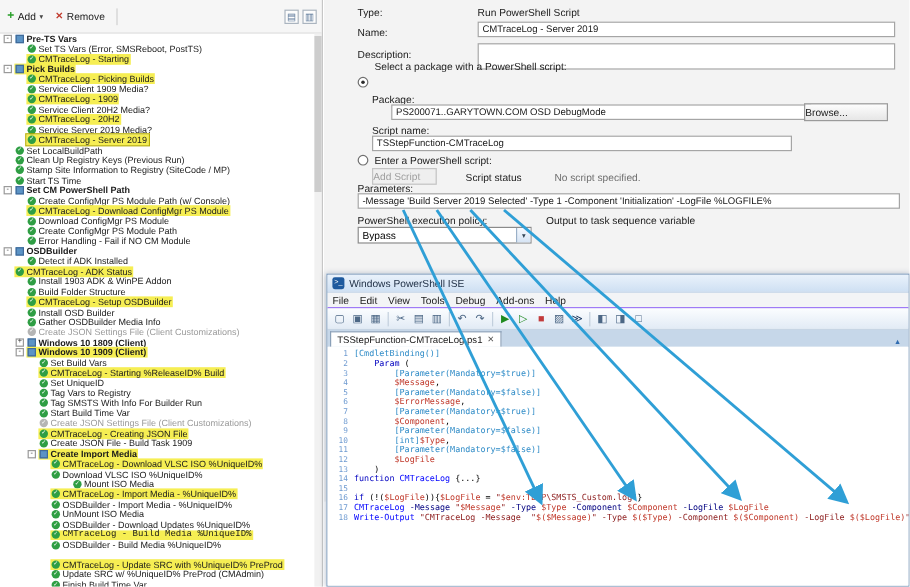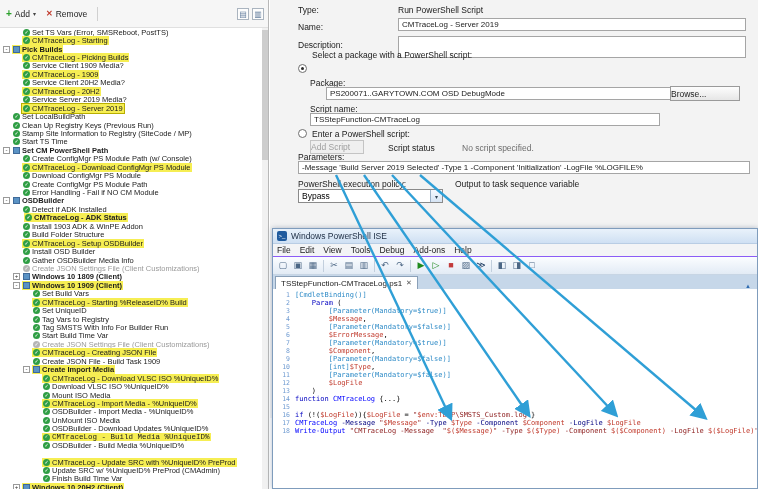--- a/index.html
+++ b/index.html
@@ -105,175 +105,182 @@
         <span class="x-glyph">✕</span>
         <span>Remove</span>
       </span>
       <span class="tb-sep"></span>
       <span class="tb-right">
         <span class="mini-icon">▤</span>
         <span class="mini-icon">▥</span>
       </span>
     </div>
     <div id="tree">
-        <div class="tree-row" style="padding-left: 13px;">
-          <span class="exp none"></span>
-          <span class="inner">
-            <span class="chk">✓</span>
-            <span class="lbl">Set TS Vars (Error, SMSReboot, PostTS)</span>
-          </span>
-        </div>
-        <div class="tree-row" style="padding-left: 13px;">
-          <span class="exp none"></span>
-          <span class="inner hl">
-            <span class="chk">✓</span>
-            <span class="lbl">CMTraceLog - Starting</span>
-          </span>
-        </div>
         <div class="tree-row grp" style="padding-left: 3px;">
           <span class="exp">-</span>
-          <span class="inner hl">
-            <span class="grp-icon"></span>
-            <span class="lbl">Pick Builds</span>
-          </span>
-        </div>
-        <div class="tree-row" style="padding-left: 13px;">
-          <span class="exp none"></span>
-          <span class="inner hl">
-            <span class="chk">✓</span>
-            <span class="lbl">CMTraceLog - Picking Builds</span>
-          </span>
-        </div>
-        <div class="tree-row" style="padding-left: 13px;">
-          <span class="exp none"></span>
-          <span class="inner">
-            <span class="chk">✓</span>
-            <span class="lbl">Service Client 1909 Media?</span>
-          </span>
-        </div>
-        <div class="tree-row" style="padding-left: 13px;">
-          <span class="exp none"></span>
-          <span class="inner hl">
-            <span class="chk">✓</span>
-            <span class="lbl">CMTraceLog - 1909</span>
-          </span>
-        </div>
-        <div class="tree-row" style="padding-left: 13px;">
-          <span class="exp none"></span>
-          <span class="inner">
-            <span class="chk">✓</span>
-            <span class="lbl">Service Client 20H2 Media?</span>
-          </span>
-        </div>
-        <div class="tree-row" style="padding-left: 13px;">
-          <span class="exp none"></span>
-          <span class="inner hl">
-            <span class="chk">✓</span>
-            <span class="lbl">CMTraceLog - 20H2</span>
-          </span>
-        </div>
-        <div class="tree-row" style="padding-left: 13px;">
-          <span class="exp none"></span>
-          <span class="inner">
-            <span class="chk">✓</span>
-            <span class="lbl">Service Server 2019 Media?</span>
-          </span>
-        </div>
-        <div class="tree-row" style="padding-left: 13px;">
-          <span class="exp none"></span>
-          <span class="inner sel">
-            <span class="chk">✓</span>
-            <span class="lbl">CMTraceLog - Server 2019</span>
-          </span>
-        </div>
-        <div class="tree-row" style="padding-left: 3px;">
-          <span class="exp none"></span>
-          <span class="inner">
-            <span class="chk">✓</span>
-            <span class="lbl">Set LocalBuildPath</span>
-          </span>
-        </div>
-        <div class="tree-row" style="padding-left: 3px;">
-          <span class="exp none"></span>
-          <span class="inner">
-            <span class="chk">✓</span>
-            <span class="lbl">Clean Up Registry Keys (Previous Run)</span>
-          </span>
-        </div>
-        <div class="tree-row" style="padding-left: 3px;">
-          <span class="exp none"></span>
-          <span class="inner">
-            <span class="chk">✓</span>
-            <span class="lbl">Stamp Site Information to Registry (SiteCode / MP)</span>
-          </span>
-        </div>
-        <div class="tree-row" style="padding-left: 3px;">
-          <span class="exp none"></span>
-          <span class="inner">
-            <span class="chk">✓</span>
-            <span class="lbl">Start TS Time</span>
+          <span class="inner">
+            <span class="grp-icon"></span>
+            <span class="lbl">Pre-TS Vars</span>
+          </span>
+        </div>
+        <div class="tree-row" style="padding-left: 13px;">
+          <span class="exp none"></span>
+          <span class="inner">
+            <span class="chk">✓</span>
+            <span class="lbl">Set TS Vars (Error, SMSReboot, PostTS)</span>
+          </span>
+        </div>
+        <div class="tree-row" style="padding-left: 13px;">
+          <span class="exp none"></span>
+          <span class="inner hl">
+            <span class="chk">✓</span>
+            <span class="lbl">CMTraceLog - Starting</span>
           </span>
         </div>
         <div class="tree-row grp" style="padding-left: 3px;">
           <span class="exp">-</span>
-          <span class="inner">
-            <span class="grp-icon"></span>
-            <span class="lbl">Set CM PowerShell Path</span>
-          </span>
-        </div>
-        <div class="tree-row" style="padding-left: 13px;">
-          <span class="exp none"></span>
-          <span class="inner">
-            <span class="chk">✓</span>
-            <span class="lbl">Create ConfigMgr PS Module Path (w/ Console)</span>
-          </span>
-        </div>
-        <div class="tree-row" style="padding-left: 13px;">
-          <span class="exp none"></span>
-          <span class="inner hl">
-            <span class="chk">✓</span>
-            <span class="lbl">CMTraceLog - Download ConfigMgr PS Module</span>
-          </span>
-        </div>
-        <div class="tree-row" style="padding-left: 13px;">
-          <span class="exp none"></span>
-          <span class="inner">
-            <span class="chk">✓</span>
-            <span class="lbl">Download ConfigMgr PS Module</span>
-          </span>
-        </div>
-        <div class="tree-row" style="padding-left: 13px;">
-          <span class="exp none"></span>
-          <span class="inner">
-            <span class="chk">✓</span>
-            <span class="lbl">Create ConfigMgr PS Module Path</span>
-          </span>
-        </div>
-        <div class="tree-row" style="padding-left: 13px;">
-          <span class="exp none"></span>
-          <span class="inner">
-            <span class="chk">✓</span>
-            <span class="lbl">Error Handling - Fail if NO CM Module</span>
+          <span class="inner hl">
+            <span class="grp-icon"></span>
+            <span class="lbl">Pick Builds</span>
+          </span>
+        </div>
+        <div class="tree-row" style="padding-left: 13px;">
+          <span class="exp none"></span>
+          <span class="inner hl">
+            <span class="chk">✓</span>
+            <span class="lbl">CMTraceLog - Picking Builds</span>
+          </span>
+        </div>
+        <div class="tree-row" style="padding-left: 13px;">
+          <span class="exp none"></span>
+          <span class="inner">
+            <span class="chk">✓</span>
+            <span class="lbl">Service Client 1909 Media?</span>
+          </span>
+        </div>
+        <div class="tree-row" style="padding-left: 13px;">
+          <span class="exp none"></span>
+          <span class="inner hl">
+            <span class="chk">✓</span>
+            <span class="lbl">CMTraceLog - 1909</span>
+          </span>
+        </div>
+        <div class="tree-row" style="padding-left: 13px;">
+          <span class="exp none"></span>
+          <span class="inner">
+            <span class="chk">✓</span>
+            <span class="lbl">Service Client 20H2 Media?</span>
+          </span>
+        </div>
+        <div class="tree-row" style="padding-left: 13px;">
+          <span class="exp none"></span>
+          <span class="inner hl">
+            <span class="chk">✓</span>
+            <span class="lbl">CMTraceLog - 20H2</span>
+          </span>
+        </div>
+        <div class="tree-row" style="padding-left: 13px;">
+          <span class="exp none"></span>
+          <span class="inner">
+            <span class="chk">✓</span>
+            <span class="lbl">Service Server 2019 Media?</span>
+          </span>
+        </div>
+        <div class="tree-row" style="padding-left: 13px;">
+          <span class="exp none"></span>
+          <span class="inner sel">
+            <span class="chk">✓</span>
+            <span class="lbl">CMTraceLog - Server 2019</span>
+          </span>
+        </div>
+        <div class="tree-row" style="padding-left: 3px;">
+          <span class="exp none"></span>
+          <span class="inner">
+            <span class="chk">✓</span>
+            <span class="lbl">Set LocalBuildPath</span>
+          </span>
+        </div>
+        <div class="tree-row" style="padding-left: 3px;">
+          <span class="exp none"></span>
+          <span class="inner">
+            <span class="chk">✓</span>
+            <span class="lbl">Clean Up Registry Keys (Previous Run)</span>
+          </span>
+        </div>
+        <div class="tree-row" style="padding-left: 3px;">
+          <span class="exp none"></span>
+          <span class="inner">
+            <span class="chk">✓</span>
+            <span class="lbl">Stamp Site Information to Registry (SiteCode / MP)</span>
+          </span>
+        </div>
+        <div class="tree-row" style="padding-left: 3px;">
+          <span class="exp none"></span>
+          <span class="inner">
+            <span class="chk">✓</span>
+            <span class="lbl">Start TS Time</span>
           </span>
         </div>
         <div class="tree-row grp" style="padding-left: 3px;">
           <span class="exp">-</span>
           <span class="inner">
             <span class="grp-icon"></span>
+            <span class="lbl">Set CM PowerShell Path</span>
+          </span>
+        </div>
+        <div class="tree-row" style="padding-left: 13px;">
+          <span class="exp none"></span>
+          <span class="inner">
+            <span class="chk">✓</span>
+            <span class="lbl">Create ConfigMgr PS Module Path (w/ Console)</span>
+          </span>
+        </div>
+        <div class="tree-row" style="padding-left: 13px;">
+          <span class="exp none"></span>
+          <span class="inner hl">
+            <span class="chk">✓</span>
+            <span class="lbl">CMTraceLog - Download ConfigMgr PS Module</span>
+          </span>
+        </div>
+        <div class="tree-row" style="padding-left: 13px;">
+          <span class="exp none"></span>
+          <span class="inner">
+            <span class="chk">✓</span>
+            <span class="lbl">Download ConfigMgr PS Module</span>
+          </span>
+        </div>
+        <div class="tree-row" style="padding-left: 13px;">
+          <span class="exp none"></span>
+          <span class="inner">
+            <span class="chk">✓</span>
+            <span class="lbl">Create ConfigMgr PS Module Path</span>
+          </span>
+        </div>
+        <div class="tree-row" style="padding-left: 13px;">
+          <span class="exp none"></span>
+          <span class="inner">
+            <span class="chk">✓</span>
+            <span class="lbl">Error Handling - Fail if NO CM Module</span>
+          </span>
+        </div>
+        <div class="tree-row grp" style="padding-left: 3px;">
+          <span class="exp">-</span>
+          <span class="inner">
+            <span class="grp-icon"></span>
             <span class="lbl">OSDBuilder</span>
           </span>
         </div>
         <div class="tree-row" style="padding-left: 13px;">
           <span class="exp none"></span>
           <span class="inner">
             <span class="chk">✓</span>
             <span class="lbl">Detect if ADK Installed</span>
           </span>
         </div>
-        <div class="tree-row" style="padding-left: 15px; font-weight: bold;">
+        <div class="tree-row" style="padding-left: 3px;">
           <span class="exp none"></span>
           <span class="inner hl">
             <span class="chk">✓</span>
             <span class="lbl">CMTraceLog - ADK Status</span>
           </span>
         </div>
         <div class="tree-row" style="padding-left: 13px;">
           <span class="exp none"></span>
           <span class="inner">
             <span class="chk">✓</span>
@@ -406,21 +413,21 @@
             <span class="lbl">CMTraceLog - Download VLSC ISO %UniqueID%</span>
           </span>
         </div>
         <div class="tree-row" style="padding-left: 33px;">
           <span class="exp none"></span>
           <span class="inner">
             <span class="chk">✓</span>
             <span class="lbl">Download VLSC ISO %UniqueID%</span>
           </span>
         </div>
-        <div class="tree-row" style="padding-left: 33px;">
+        <div class="tree-row" style="padding-left: 51px;">
           <span class="exp none"></span>
           <span class="inner">
             <span class="chk">✓</span>
             <span class="lbl">Mount ISO Media</span>
           </span>
         </div>
         <div class="tree-row" style="padding-left: 33px;">
           <span class="exp none"></span>
           <span class="inner hl">
             <span class="chk">✓</span>

